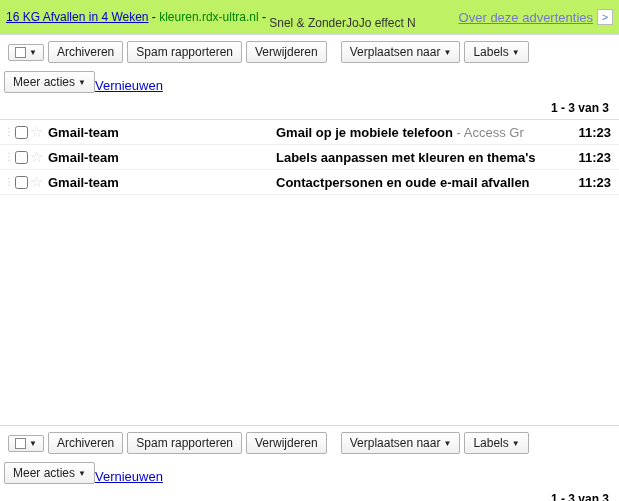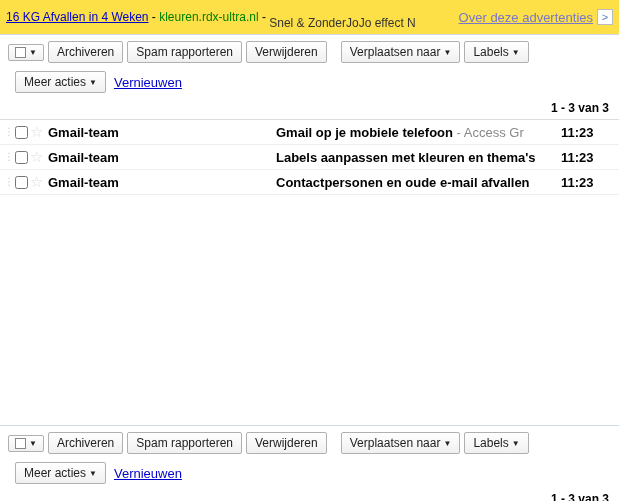--- a/index.html
+++ b/index.html
@@ -1,40 +1,40 @@
 <!DOCTYPE html>
 <html><head>
 <meta charset="utf-8">
 <style>
 * { box-sizing: border-box; margin: 0; padding: 0; }
 body { font-family: Arial, sans-serif; font-size: 13px; background: #fff; width: 619px; height: 501px; overflow: hidden; }
-.ad-bar { background: #fde047; padding: 4px 6px; display: flex; align-items: center; border-bottom: 1px solid #d0d9e8; font-size: 12px; white-space: nowrap; overflow: hidden; }
+.ad-bar { background: #bef264; padding: 4px 6px; display: flex; align-items: center; border-bottom: 1px solid #d0d9e8; font-size: 12px; white-space: nowrap; overflow: hidden; }
 .ad-bar a.ad-link { color: #0000cc; text-decoration: underline; }
 .ad-bar .ad-domain { color: #008000; }
 .ad-bar .ad-text { color: #333; margin-top: 12px; }
 .ad-bar .ad-about { color: #7777cc; text-decoration: underline; margin-left: auto; font-size: 13px; cursor: pointer; }
 .ad-bar .ad-next { background: #fff; border: 1px solid #bbb; width: 16px; height: 16px; display: inline-flex; align-items: center; justify-content: center; margin-left: 4px; color: #5a7fc0; font-size: 11px; cursor: pointer; }
 .toolbar { padding: 6px 8px; display: flex; flex-wrap: wrap; align-items: center; gap: 4px; }
 .btn { background: linear-gradient(#fff,#f0f0f0); border: 1px solid #b0b0b0; border-radius: 2px; padding: 3px 8px; font-size: 12px; cursor: pointer; display: inline-flex; align-items: center; gap: 3px; color: #222; }
 .btn .tri { font-size: 8px; }
 .select-all-btn { padding: 2px 6px; }
 .select-all-btn .cbox { width: 11px; height: 11px; border: 1px solid #888; background: #fff; display: inline-block; }
 .link { color: #0000cc; text-decoration: underline; cursor: pointer; }
-.refresh-row { padding: 2px 15px 6px; display: flex; align-items: center; gap: 8px; }
+.refresh-row { padding: 2px 4px 6px; display: flex; align-items: flex-end; }
 .count-row { text-align: right; padding: 2px 10px 4px; font-size: 12px; font-weight: bold; color: #000; margin-left: 12px; }
 .msg-list { border-top: 1px solid #ddd; }
 .msg-row { display: flex; align-items: center; border-bottom: 1px solid #eee; padding: 3px 8px 3px 4px; font-size: 13px; }
 .msg-row .drag { width: 8px; color: #ccc; font-size: 10px; line-height: 6px; letter-spacing: 1px; }
 .msg-row .chk { width: 18px; display: flex; justify-content: center; }
 .msg-row .chk input { margin: 0; }
 .msg-row .star { width: 18px; color: #ddd; font-size: 15px; cursor: pointer; }
 .msg-row .sender { width: 180px; font-weight: bold; overflow: hidden; white-space: nowrap; }
 .msg-row .subject { flex: 1; overflow: hidden; white-space: nowrap; text-overflow: clip; font-weight: bold; margin-left: 48px; }
 .msg-row .subject .snippet { font-weight: normal; color: #888; }
-.msg-row .time { width: 50px; font-weight: bold; }
+.msg-row .time { width: 50px; text-align: right; font-weight: bold; }
 .empty-area { height: 230px; }
 .sep { border-top: 1px solid #d0d9e8; margin-top: 0; }
 </style>
 </head>
 <body>
 
 <div class="ad-bar">
   <a href="#" class="ad-link">16 KG Afvallen in 4 Weken</a>
   <span>&nbsp;-&nbsp;</span>
   <span class="ad-domain">kleuren.rdx-ultra.nl</span>

